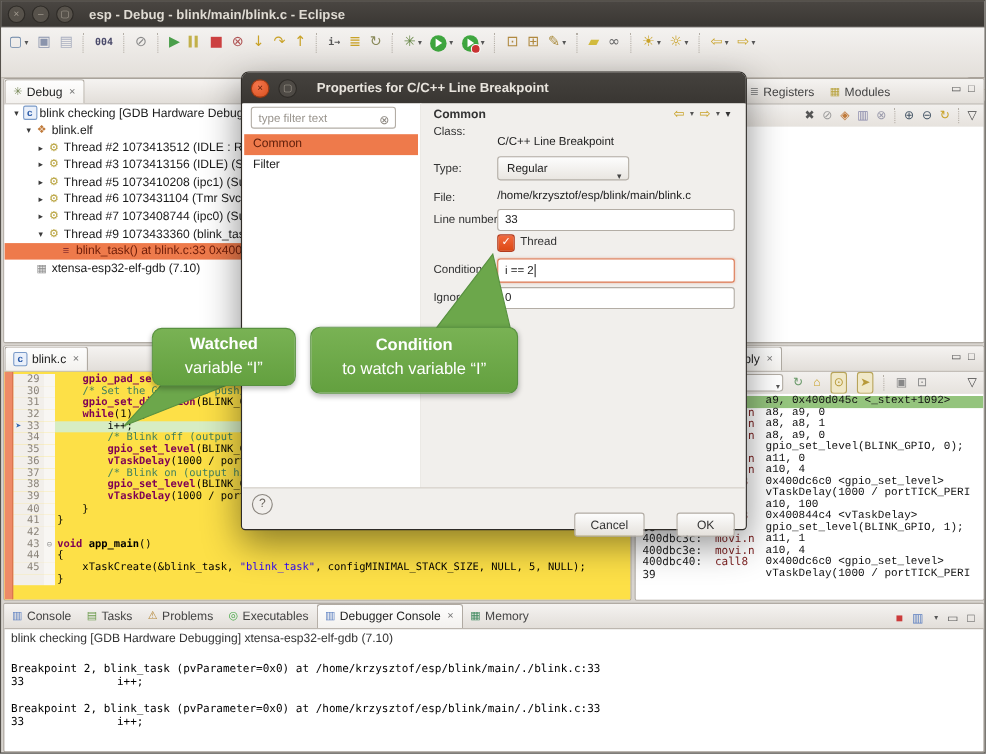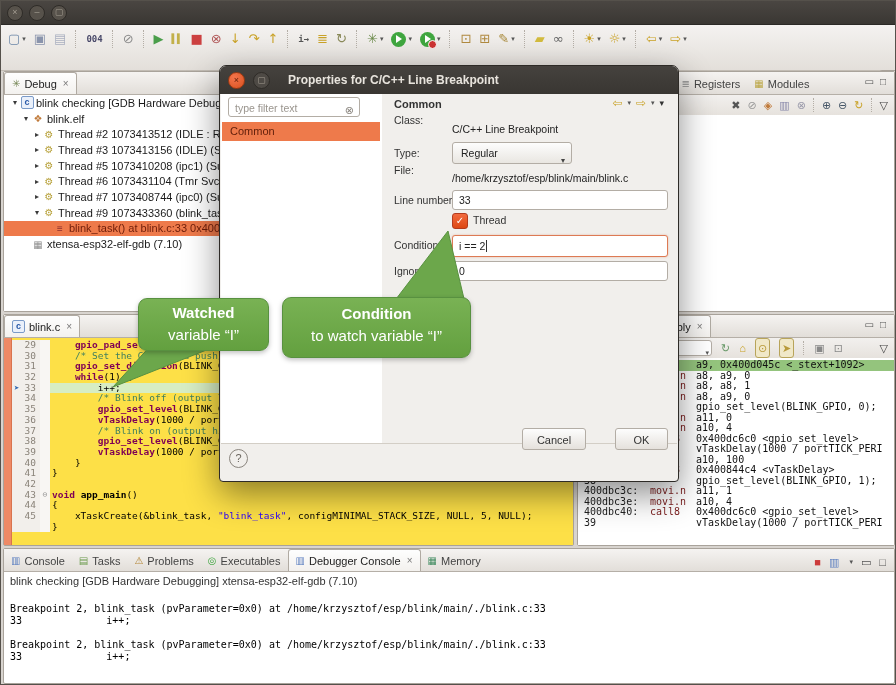--- a/index.html
+++ b/index.html
@@ -66,21 +66,21 @@
   .tok-c{color:#3f7f5f;}
   .tok-s{color:#2a00ff;}
   .tok-b{font-weight:bold;color:#000;}
   .tok-p{color:#000;}
   
   #disasm-body{position:absolute;left:0;top:43px;right:0;bottom:0;background:#fff;overflow:hidden;padding-top:2px;}
   .d-row{display:flex;height:10.5px;font-family:"DejaVu Sans Mono",monospace;font-size:10px;line-height:10.5px;white-space:pre;padding-left:6px;}
   .d-row.current{background:#94c47d;}
   .d-a{width:66px;flex:none;color:#222;}
   .d-m{width:46px;flex:none;color:#7b1d1d;}
-  .d-o{color:#111;}
+  .d-o{color:#111;font-family:Liberation Mono, monospace;}
   .d-combo{height:16px;width:128px;border:1px solid #b3ada5;border-radius:3px;background:#fff;
            font-size:10.5px;color:#333;line-height:16px;padding-left:4px;overflow:hidden;white-space:nowrap;
            position:relative;box-sizing:border-box;}
   .d-combo .dd{position:absolute;right:2px;top:4px;font-size:7px;color:#555;background:#fff;}
   .pressed-ico{border:1px solid #b8a45a;background:#f0e8c8;border-radius:3px;}
   
   #console-label{position:absolute;left:6px;top:26px;font-size:11px;color:#333;}
   #console-pre{position:absolute;left:6px;top:44px;font-family:"DejaVu Sans Mono",monospace;font-size:10px;
                line-height:12px;white-space:pre;color:#000;}
   #console-icons{position:absolute;right:8px;top:4px;display:flex;gap:8px;align-items:center;}
@@ -112,38 +112,39 @@
   #dlg-combo{position:absolute;left:232px;top:76px;width:120px;height:22px;border:1px solid #b3ada5;border-radius:3px;
              background:linear-gradient(#fdfdfd,#e9e6e1);font-size:10.5px;color:#222;line-height:21px;
              padding-left:8px;box-sizing:border-box;}
   #dlg-combo .dd{position:absolute;right:6px;top:7px;font-size:8px;color:#444;}
   #dlg-check{position:absolute;left:232px;top:147px;width:14px;height:14px;border-radius:3px;
              background:linear-gradient(#f26a3e,#dd4814);border:1px solid #b33b1e;color:#fff;
              font-size:10px;line-height:13px;text-align:center;font-weight:bold;}
   #dlg-sep-bottom{position:absolute;left:1px;top:377px;right:1px;border-top:1px solid #d3cec6;}
   #dlg-help{position:absolute;left:9px;top:383px;width:17px;height:17px;border:1px solid #8a857e;border-radius:50%;
             color:#6a655e;font-size:11px;line-height:16px;text-align:center;}
-  .dlg-btn2{position:absolute;top:362px;height:22px;border:1px solid #b3ada5;border-radius:3px;
+  .dlg-btn2{position:absolute;top:400px;height:22px;border:1px solid #b3ada5;border-radius:3px;
             background:linear-gradient(#fdfdfd,#e5e1dc);font-size:11px;color:#333;text-align:center;line-height:21px;}
   
   #callout-svg{left:0;top:0;width:896px;height:685px;z-index:19;pointer-events:none;}
   .callout{position:absolute;z-index:20;background:linear-gradient(#79b254,#63a03f);border:1px solid #589140;
            border-radius:9px;color:#fff;text-align:center;font-size:15px;line-height:22px;
            box-shadow:0 2px 5px rgba(0,0,0,.25);}
   .callout .l1{display:block;margin-top:3px;font-weight:bold;}
 </style>
 </head>
 <body>
 
 <div id="stage">
 
   <div id="titlebar" class="abs">
     <div class="winbtn">×</div>
     <div class="winbtn">–</div>
     <div class="winbtn">▢</div>
+    <div id="win-title">esp - Debug - blink/main/blink.c - Eclipse</div>
   </div>
 
   <div id="toolbar" class="abs">
     <div id="tb-items">
         <span class="tb-btn">
           <span class="tb-glyph" style="color: rgb(108, 135, 168);">▢</span>
           <span class="tb-dd">▾</span>
         </span>
         <span class="tb-btn">
           <span class="tb-glyph" style="color: rgb(138, 148, 172);">▣</span>
@@ -487,41 +488,42 @@
       <div class="dlg-btn" id="dlg-max">▢</div>
       <div id="dlg-title">Properties for C/C++ Line Breakpoint</div>
     </div>
     <div id="dlg-nav-bg"></div>
     <div id="dlg-filter">
       <span>type filter text</span>
       <span class="clr">⊗</span>
     </div>
     <div id="dlg-nav">
         <div class="nav-item selected">Common</div>
+        <div class="nav-item">Filter</div>
       </div>
     <div id="dlg-body-bg"></div>
     <div id="dlg-header">Common</div>
     <div id="dlg-header-arrows">
       <span>⇦</span>
         <span class="dd">▾</span>
       <span>⇨</span>
         <span class="dd">▾</span>
       <span class="dd" style="font-size:9px;color:#333;">▾</span>
     </div>
 
     <div class="fld-label" style="top:48px;">Class:</div>
     <div class="fld-value" style="top:57px;">C/C++ Line Breakpoint</div>
 
     <div class="fld-label" style="top:81px;">Type:</div>
     <div id="dlg-combo">
       <span>Regular</span>
       <span class="dd">▾</span>
     </div>
 
-    <div class="fld-label" style="top:98px;">File:</div>
+    <div class="fld-label" style="top:108px;">File:</div>
     <div class="fld-value" style="top:106px;">/home/krzysztof/esp/blink/main/blink.c</div>
 
     <div class="fld-label" style="top:128px;">Line number:</div>
     <div class="fld-input" style="top:124px;height:20px;">33</div>
 
     <div id="dlg-check">✓</div>
     <div class="fld-label" style="left:253px;top:148px;">Thread</div>
 
     <div class="fld-label" style="top:173px;">Condition:</div>
     <div class="fld-input" style="top:169px;height:22px;line-height:20px;border-color:#dd7a54;box-shadow:0 0 2px rgba(221,122,84,.5);"><span>i == 2</span><span style="border-left:1px solid #333;margin-left:1px;"></span></div>

